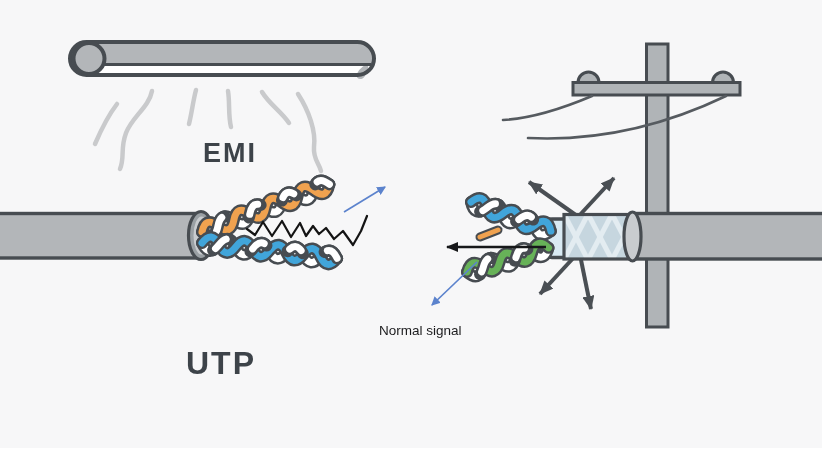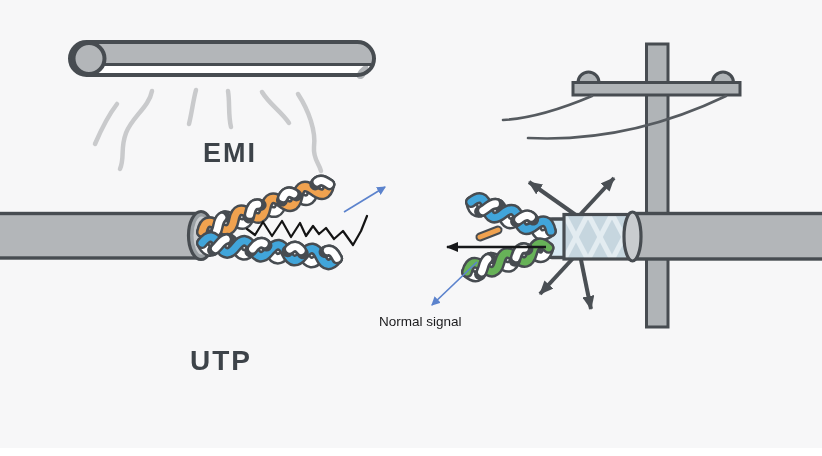--- a/index.html
+++ b/index.html
@@ -6,21 +6,21 @@
     --background:#f7f7f8; --outline:#474c51; --cable:#b3b6b9; --cable-light:#c9cccf;
     --pole:#b0b4b7; --wire-orange:#f0a24f; --wire-blue:#41a5da; --wire-green:#67b258;
     --braid:#c6d6df; --braid-line:#e3ecf1; --foil:#d9eaf3; --emi-wave:#c9cacc;
     --text-dark:#3d4349; --label-black:#1b1b1d; --annot-blue:#5c83cd; --arrow-dark:#4a4f54;
   }
   html,body{margin:0;padding:0;}
   .stage{position:relative;width:822px;height:448px;background:var(--background);
          overflow:hidden;font-family:"Liberation Sans",sans-serif;}
   .stage svg{position:absolute;left:0;top:0;}
   .lbl{position:absolute;color:var(--label-black);font-size:13.5px;line-height:1.2;white-space:nowrap;}
-  .big{position:absolute;color:var(--text-dark);font-weight:700;font-size:28px;
+  .big{position:absolute;color:var(--text-dark);font-weight:700;font-size:32px;
        letter-spacing:2px;text-align:center;white-space:nowrap;}
   .emi-lbl{position:absolute;color:var(--text-dark);font-weight:700;font-size:27px;
        letter-spacing:2px;text-align:center;white-space:nowrap;}
   
   .jacket{fill:var(--cable);stroke:var(--outline);stroke-width:3.4;}
   .poleFill{fill:var(--pole);stroke:var(--outline);stroke-width:3;}
   .wire{fill:none;stroke:#565b60;stroke-width:2.6;stroke-linecap:round;}
   .emiW{fill:none;stroke:var(--emi-wave);stroke-width:4.5;stroke-linecap:round;}
   .rad{stroke:var(--arrow-dark);stroke-width:4;}
   .blk{stroke:#17181a;stroke-width:2.4;}
@@ -149,16 +149,16 @@
     </g>
   </g>
 
   <path class="zig" d="M247 229 L255 235 263 222 272 236 282 221 291 237 300 223 306 236 313 226 319 234 326 228 334 239 343 231 353 245 361 231 367 216"></path>
 
   <line class="annot" x1="344" y1="212" x2="385" y2="187" marker-end="url(#mBlue)"></line>
   <line class="annot" x1="477" y1="262" x2="432" y2="305" marker-end="url(#mBlue)"></line>
 </svg>
 
 <div class="emi-lbl" style="left:188px;top:138px;width:84px;">EMI</div>
-<div class="lbl" style="left:379px;top:314px;">Normal signal</div>
+<div class="lbl" style="left:379px;top:323px;">Normal signal</div>
 <div class="big" style="left:143px;top:345px;width:156px;">UTP</div>
 
 </div>
 
 </body></html>

